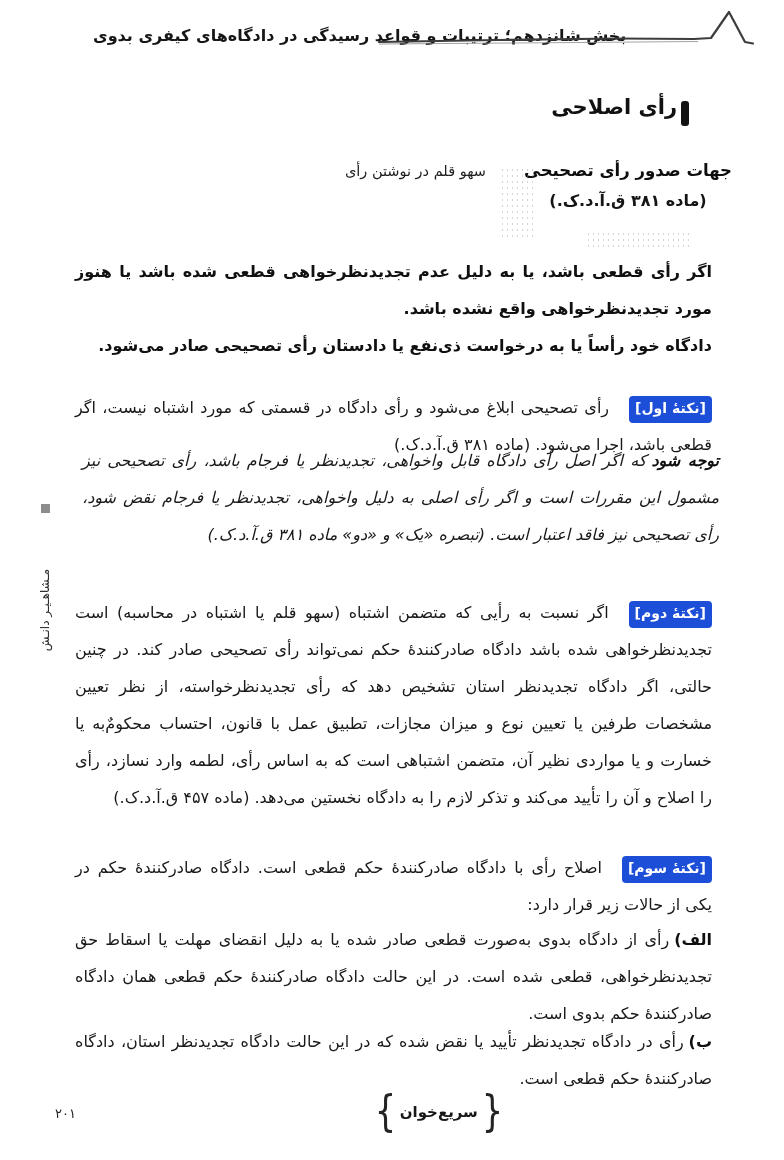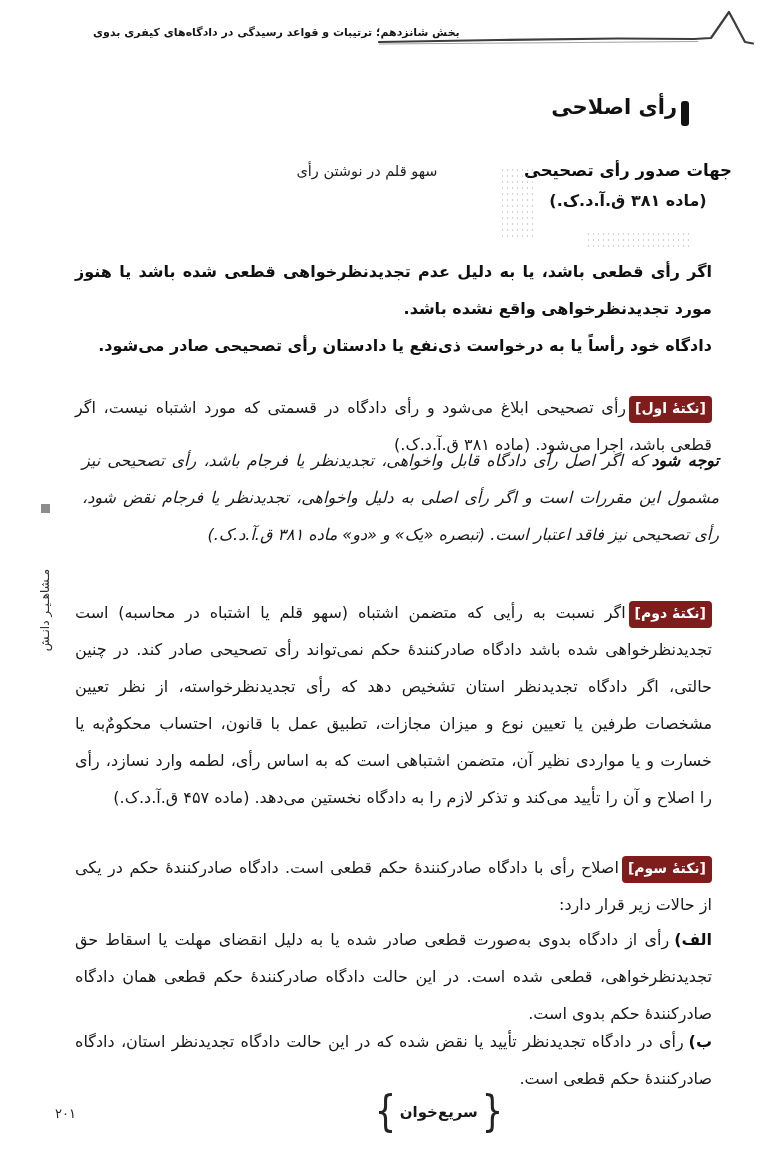--- a/index.html
+++ b/index.html
@@ -4,57 +4,57 @@
 <style>
   html,body{margin:0;padding:0;}
   body{
     width:784px;height:1160px;position:relative;overflow:hidden;
     background:#ffffff;color:#1b1b1b;
     font-family:"DejaVu Sans", sans-serif;
   }
   .abs{position:absolute;}
   
   .chapter-title{
-    left:93px;top:26px;font-size:11px;font-weight:700;white-space:nowrap;
+    left:93px;top:26px;font-size:16px;font-weight:700;white-space:nowrap;
     direction:rtl;color:#161616;
   }
   
   .title-marker{
     left:681px;top:101px;width:8px;height:25px;background:#121212;border-radius:3px;
   }
   .section-title{
     right:107px;top:95px;font-size:21px;font-weight:700;white-space:nowrap;
     direction:rtl;color:#111;text-align:center;
   }
   
   .issuance-head{
     left:520px;top:158px;width:216px;text-align:center;direction:rtl;
   }
   .issuance-head .h{display:block;font-size:16.5px;font-weight:700;line-height:26px;color:#0e0e0e;}
   .issuance-head .s{display:block;font-size:16px;font-weight:700;line-height:34px;color:#151515;}
   .issuance-items{
-    left:248px;top:160px;width:238px;text-align:center;direction:rtl;
+    left:248px;top:160px;width:238px;text-align:right;direction:rtl;
   }
   .issuance-items .it{display:block;font-size:14.5px;line-height:23px;margin-bottom:21px;color:#1d1d1d;}
   .speckle{
     background-image:radial-gradient(#8f8f8f 0.8px, rgba(0,0,0,0) 1px);
     background-size:5px 6px;opacity:.38;
   }
   .sp1{left:500px;top:167px;width:34px;height:74px;}
   .sp2{left:586px;top:231px;width:106px;height:20px;}
   
   .block{
     left:75px;width:637px;direction:rtl;text-align:justify;text-align-last:right;
     font-size:16px;line-height:37px;color:#191919;
   }
   .bold{font-weight:700;color:#101010;}
   .lead{font-weight:700;color:#0f0f0f;margin-left:5px;}
   .note-label{
-    display:inline-block;background:#7f1d1d;color:#ffffff;border-radius:4px;
-    padding:0 6px 2px 6px;line-height:25px;font-size:14px;font-weight:700;margin-left:3px;
+    display:inline-block;background:#1d4ed8;color:#ffffff;border-radius:4px;
+    padding:0 6px 2px 6px;line-height:25px;font-size:14px;font-weight:700;margin-left:20px;
   }
   
   .side-square{left:41px;top:504px;width:9px;height:9px;background:#8d8d8d;}
   .side-text{
     left:-37px;top:600px;width:170px;height:20px;
     transform:rotate(-90deg);transform-origin:center;
     direction:rtl;text-align:center;font-size:12px;letter-spacing:1px;color:#2e2e2e;white-space:nowrap;
   }
   
   .page-number{left:55px;top:1106px;font-size:13px;color:#1f1f1f;direction:rtl;}

